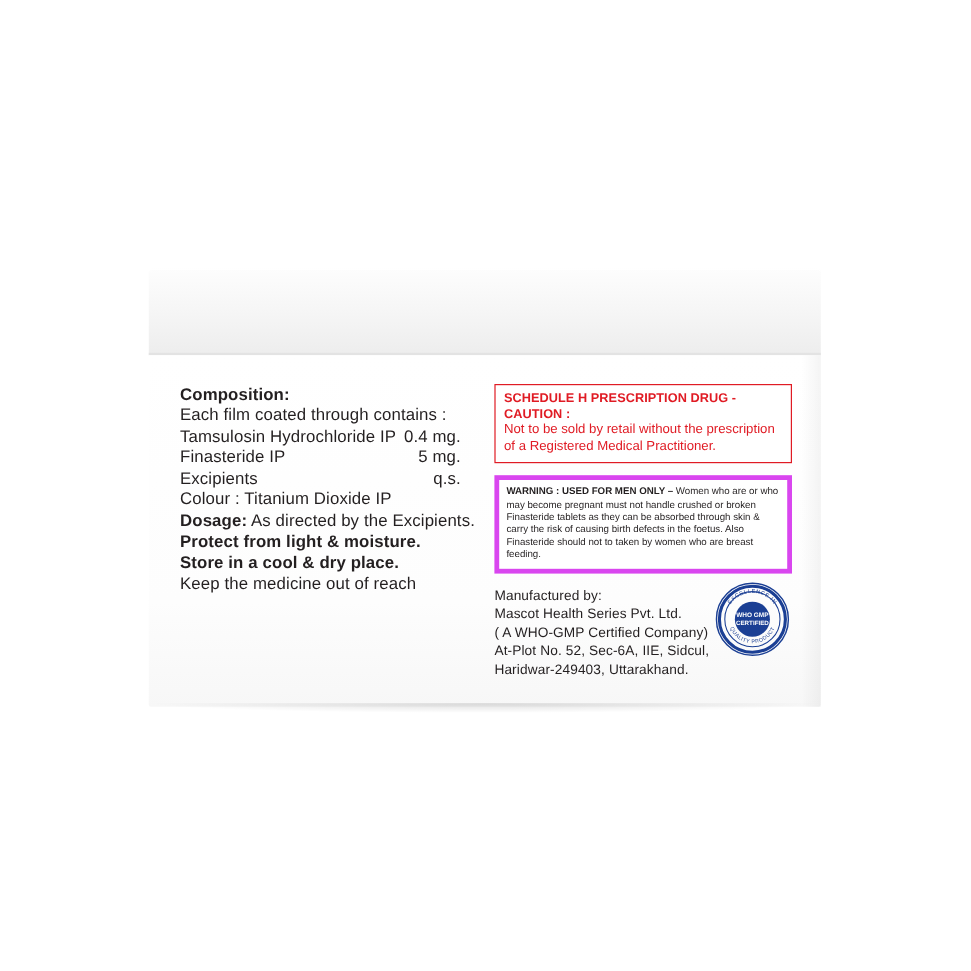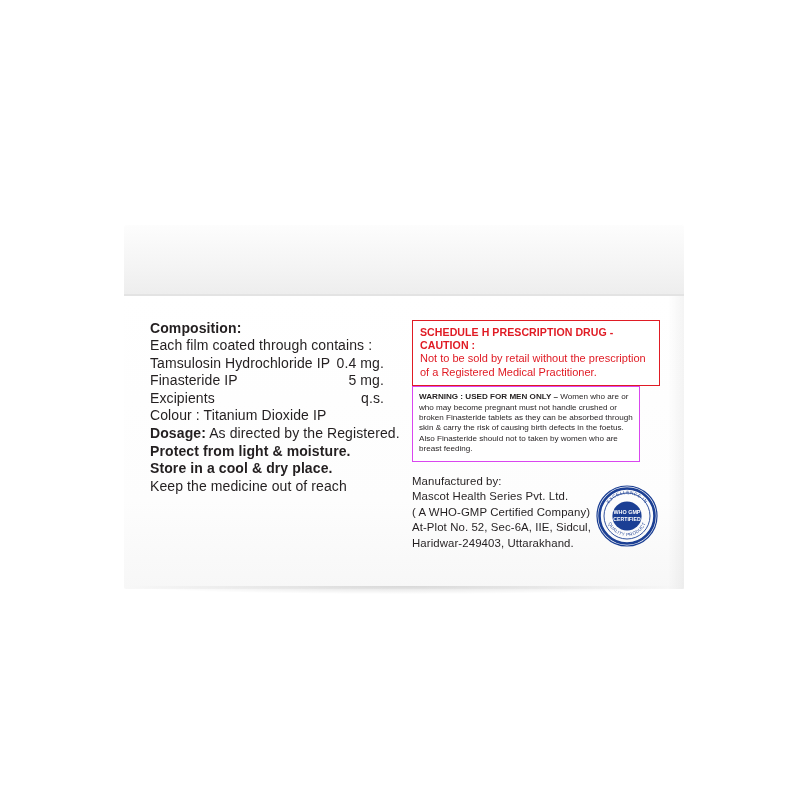--- a/index.html
+++ b/index.html
@@ -125,25 +125,26 @@
     letter-spacing: 0.05px;
   }
   .sched-line {
     color: #e01b24;
     font-size: 11px;
     line-height: 13.6px;
   }
 
   
   #warning-box {
-    border: 1px solid #d946ef;
+    margin-top: 10px;
+    border: 4px solid #d946ef;
     background: #ffffff;
     padding: 5px 6px 6px 6px;
     box-sizing: border-box;
-    width: 228px;
+    width: 248px;
   }
   #warning-box p {
     margin: 0;
     font-size: 8.1px;
     line-height: 10.4px;
     color: #231f20;
   }
   .warn-head { font-weight: bold; }
 
   
@@ -192,21 +193,21 @@
     </div>
     <div class="row">
       <span class="ln">Excipients</span>
       <span class="ln val">q.s.</span>
     </div>
 
     <div class="ln">Colour : Titanium Dioxide IP</div>
 
     <div class="ln dosage-line">
       <span class="bold">Dosage:</span>
-      <span>As directed by the Registered.</span>
+      <span>As directed by the Excipients.</span>
     </div>
 
     <div class="ln bold">Protect from light &amp; moisture.</div>
     <div class="ln bold">Store in a cool &amp; dry place.</div>
     <div class="ln">Keep the medicine out of reach</div>
   </div>
 
   <div class="panel" id="right-panel">
 
     <div id="schedule-box">

